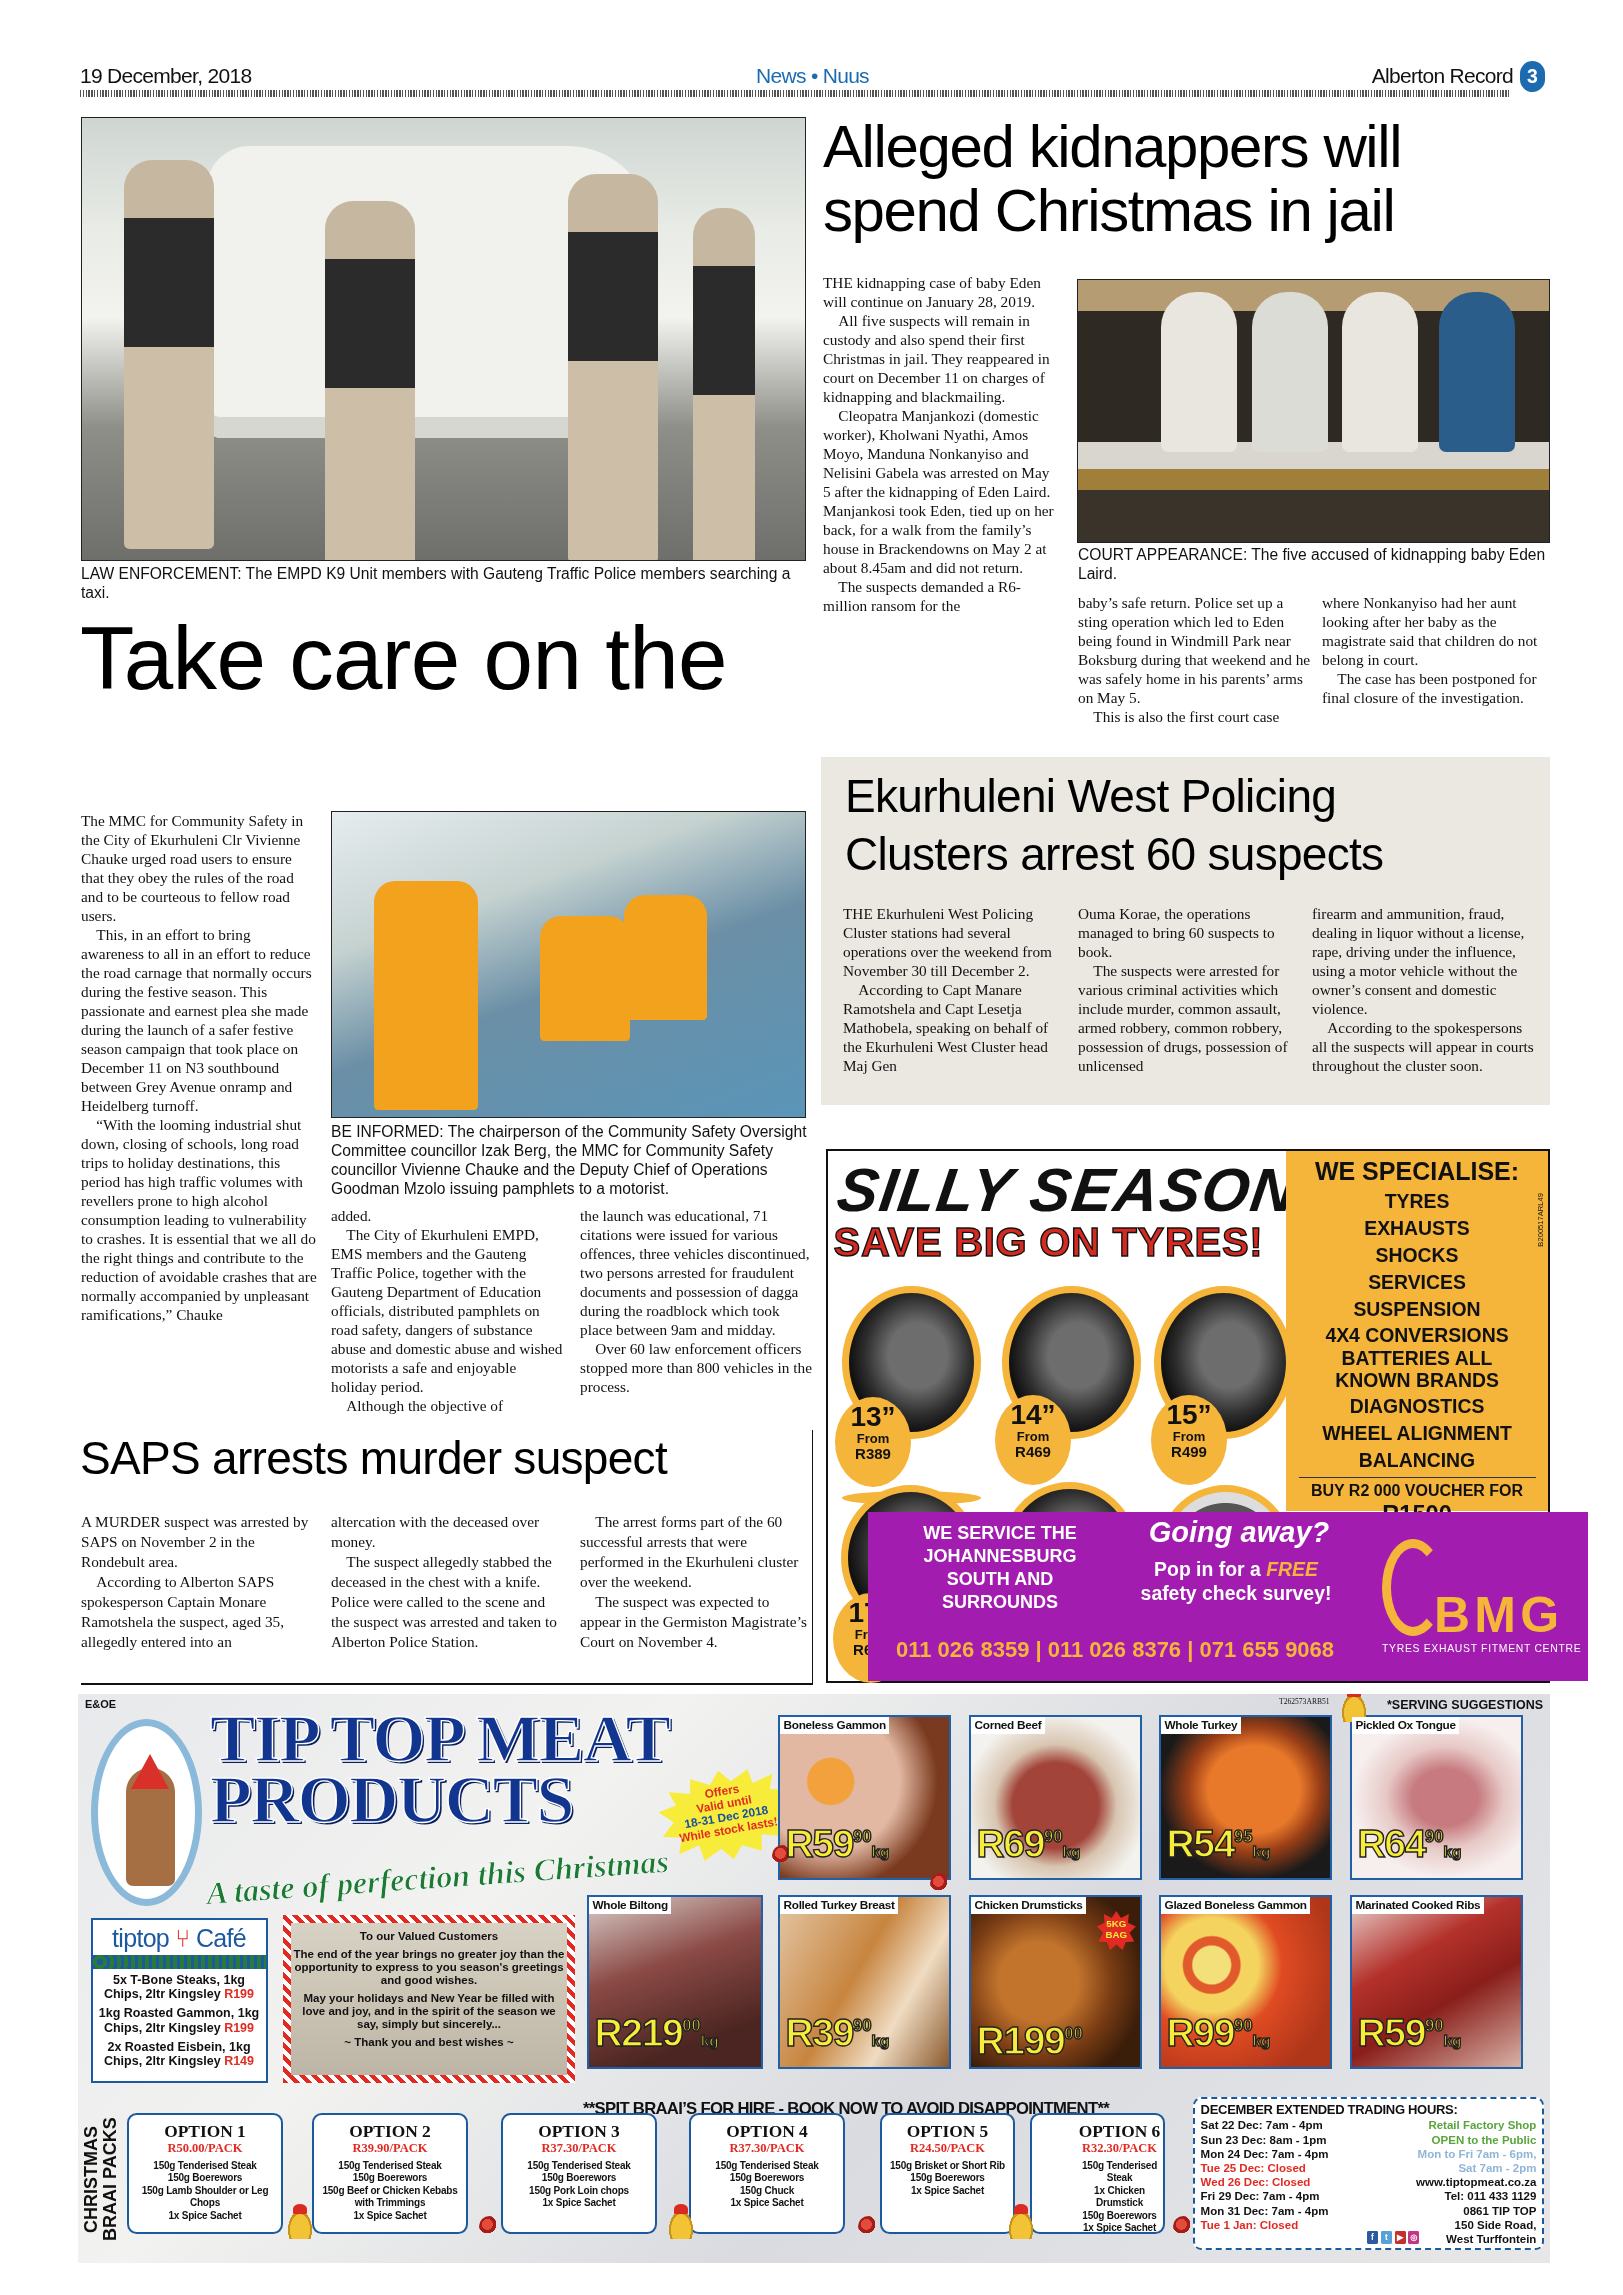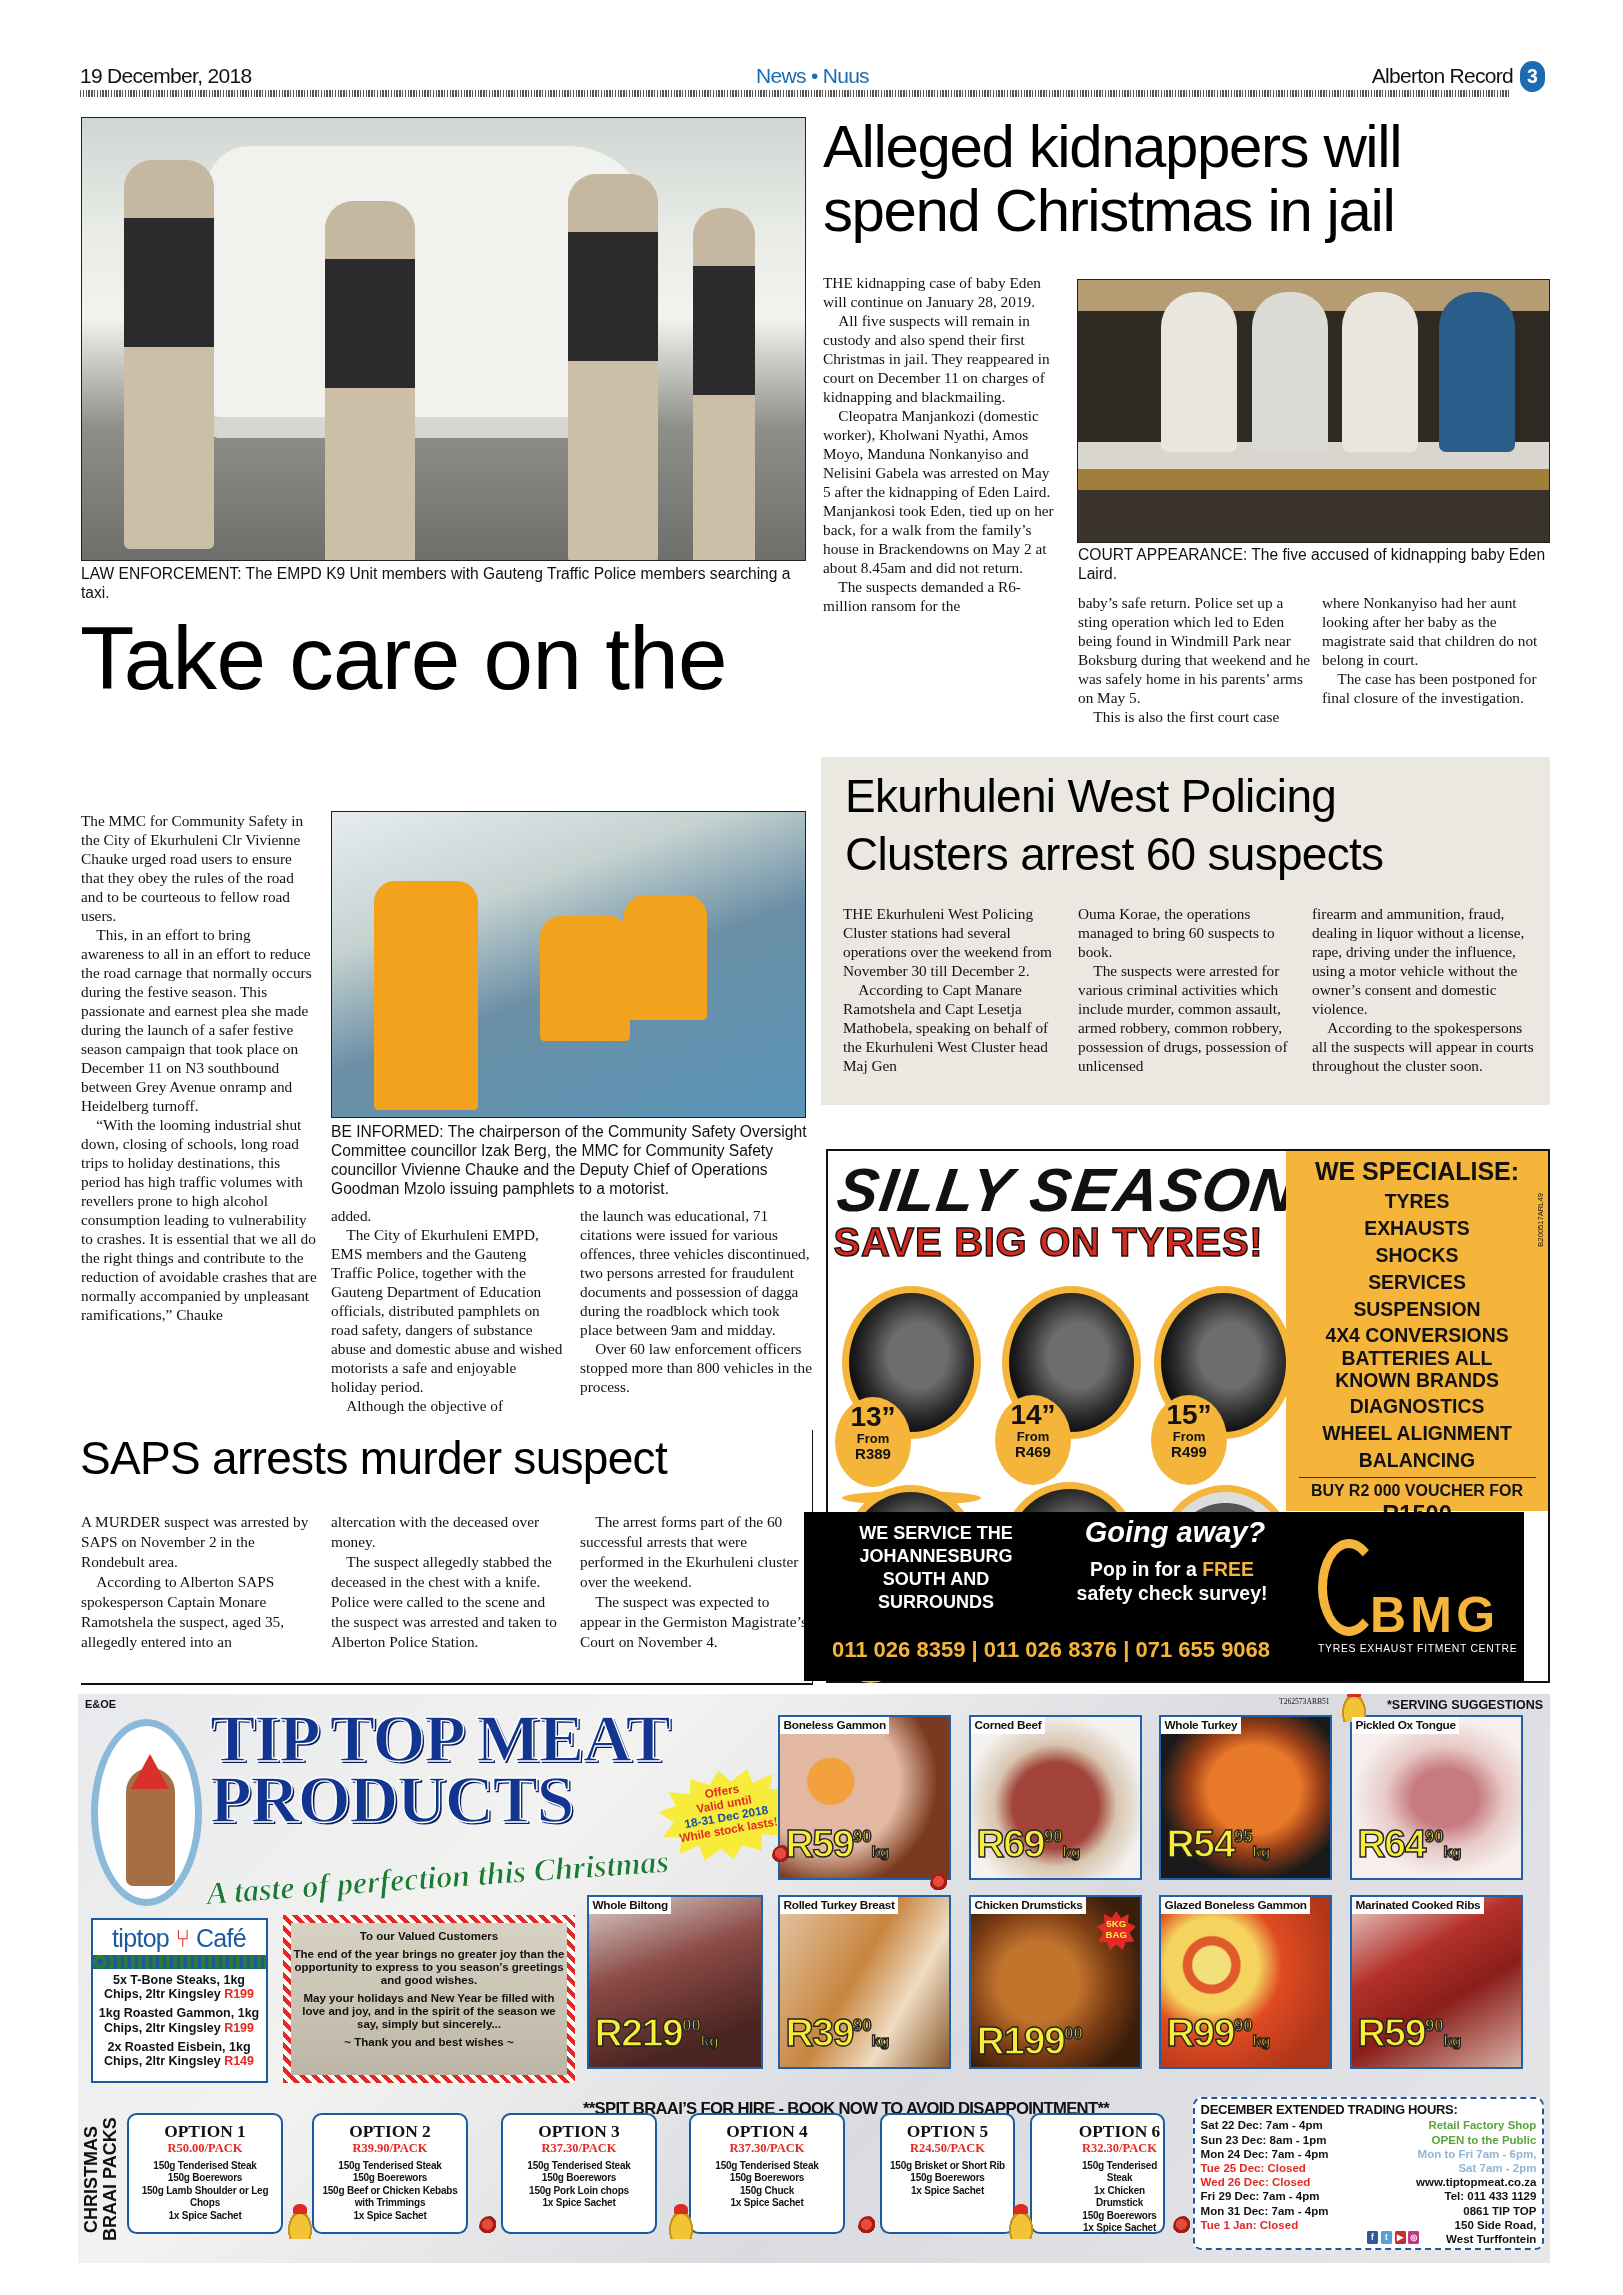--- a/index.html
+++ b/index.html
@@ -279,30 +279,30 @@
     <div>BALANCING</div>
   </div>
   <div style="border-top:1.4px solid #333;margin:2.8px 12.5px 4.2px;"></div>
   <div style="font-size:16px;">BUY R2 000 VOUCHER FOR</div>
   <div style="font-size:23.6px;line-height:28px;">R1500</div>
   <div style="font-size:14px;font-weight:normal;line-height:16.7px;">to be redeemed before</div>
   <div style="font-size:14px;font-weight:normal;line-height:16.7px;">end January 2019 Ts&amp;Cs apply.</div>
   <div style="position:absolute;right:2.8px;top:42px;writing-mode:vertical-rl;transform:rotate(180deg);font-size:7.6px;font-weight:normal;">B200517ARL49</div>
 </div>
 
-<div class="abs" style="left:804px;top:1512px;width:720px;height:169px;background:#000000;color:#fff;font-family:'Liberation Sans',sans-serif;font-weight:bold;">
+<div class="abs" style="left:868px;top:1512px;width:720px;height:169px;background:#a21caf;color:#fff;font-family:'Liberation Sans',sans-serif;font-weight:bold;">
   <div style="position:absolute;left:28px;top:9.7px;width:208px;text-align:center;font-size:18px;line-height:23px;">
     <div>WE SERVICE THE</div>
     <div>JOHANNESBURG</div>
     <div>SOUTH AND</div>
     <div>SURROUNDS</div>
   </div>
   <div style="position:absolute;left:246px;top:4.2px;width:250px;text-align:center;font-size:29px;font-style:italic;">Going away?</div>
   <div style="position:absolute;left:236px;top:46px;width:264px;text-align:center;font-size:19.4px;line-height:23.6px;">
-    <span>Pop in for a </span><span style="color:#f5b43a;">FREE</span><br>
+    <span>Pop in for a </span><span style="color:#f5b43a;font-style:italic;">FREE</span><br>
     <span>safety check survey!</span>
   </div>
   <div style="position:absolute;left:28px;top:125px;font-size:22px;color:#f5b43a;">011 026 8359 | 011 026 8376 | 071 655 9068</div>
   <div style="position:absolute;left:514px;top:12.5px;width:198px;height:146px;">
     <div style="position:absolute;left:0;top:14px;width:62px;height:97px;border:9.7px solid #f5b43a;border-right-color:transparent;border-radius:50%;"></div>
     <div style="position:absolute;left:52px;top:61px;font-size:50px;letter-spacing:4.2px;color:#f5b43a;">BMG</div>
     <div style="position:absolute;left:0;top:118px;font-size:10.4px;font-weight:normal;letter-spacing:0.7px;white-space:nowrap;">TYRES EXHAUST FITMENT CENTRE</div>
   </div>
 </div>
 

